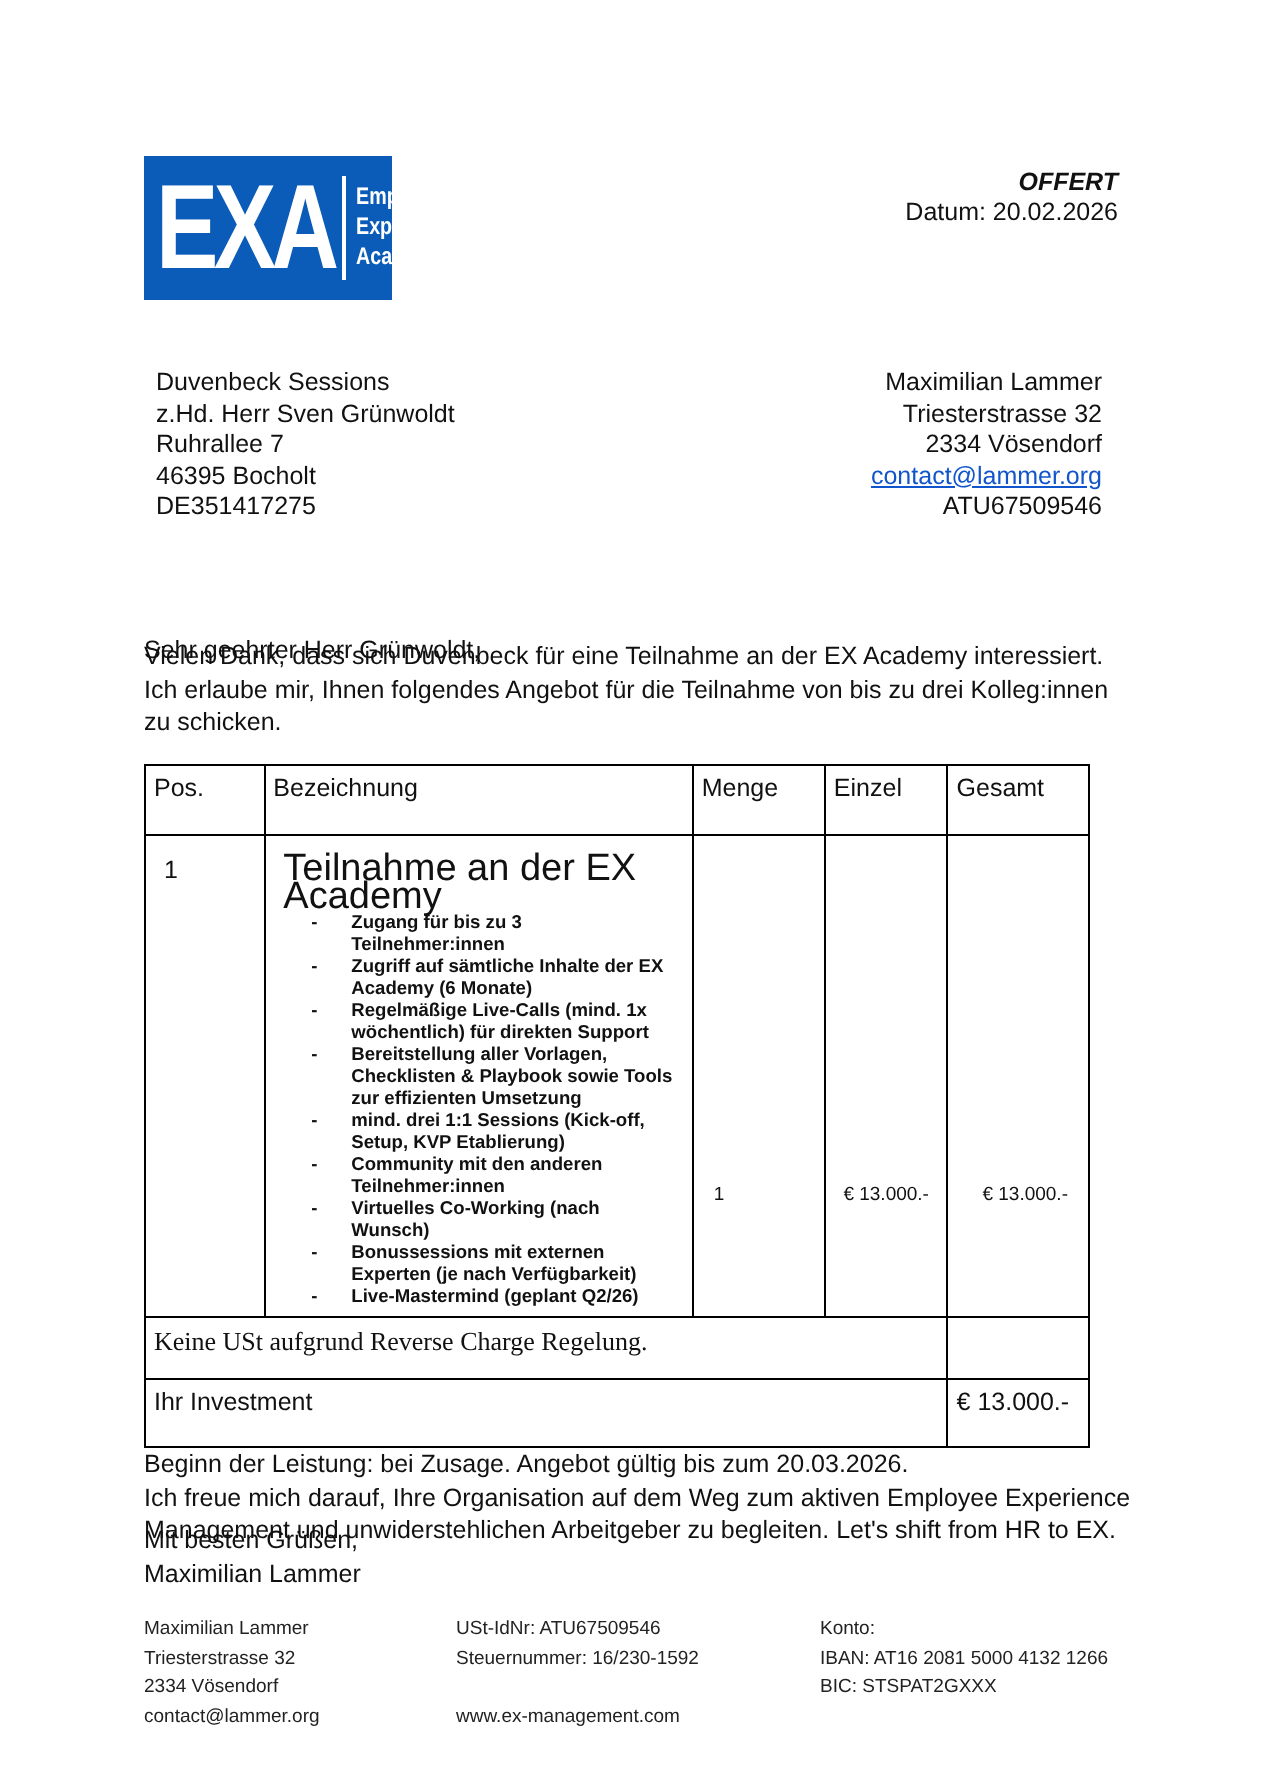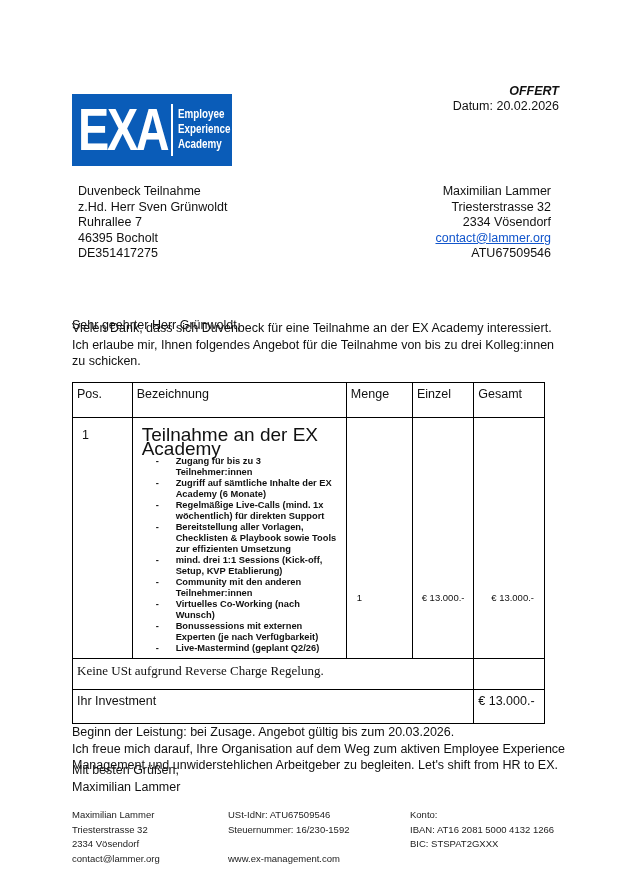--- a/index.html
+++ b/index.html
@@ -1,21 +1,21 @@
 <!DOCTYPE html>
 <html><head>
   <meta charset="utf-8">
   <style>
     html, body { margin: 0; padding: 0; background: #ffffff; }
     body { width: 632px; height: 889px; position: relative; overflow: hidden;
            font-family: "Liberation Sans", sans-serif; color: #111; }
     .abs { position: absolute; }
 
     
-    .logo { left: 72px; top: 78px; width: 160px; height: 72px; background: #0a5cb8; margin-top: 16px; }
+    .logo { left: 72px; top: 78px; width: 124px; height: 72px; background: #0a5cb8; }
     .logo-big { position: absolute; left: 6px; top: 2px; font-family: "Liberation Sans", sans-serif;
                 font-weight: bold; font-size: 60px; line-height: 68px; color: #fff;
                 letter-spacing: -3px; transform: scaleX(0.78); transform-origin: left top; }
     .logo-sep { position: absolute; left: 99px; top: 10px; width: 1.5px; height: 52px; background: #fff; }
     .logo-sub { position: absolute; left: 106px; top: 13px; color: #fff; font-weight: bold;
                 font-size: 12px; line-height: 15px; transform: scaleX(0.82); transform-origin: left top; }
 
     .header-right { right: 73px; top: 84px; text-align: right; font-size: 12.5px; line-height: 15px; }
     .offert { font-weight: bold; font-style: italic; }
 
@@ -71,21 +71,21 @@
     <div>Academy</div>
   </div>
 </div>
 
 <div class="abs header-right">
   <div class="offert">OFFERT</div>
   <div>Datum: 20.02.2026</div>
 </div>
 
 <div class="abs addr addr-left">
-  <div>Duvenbeck Teilnahme</div>
+  <div>Duvenbeck Sessions</div>
   <div>z.Hd. Herr Sven Grünwoldt</div>
   <div>Ruhrallee 7</div>
   <div>46395 Bocholt</div>
   <div>DE351417275</div>
 </div>
 
 <div class="abs addr addr-right">
   <div>Maximilian Lammer</div>
   <div>Triesterstrasse 32</div>
   <div>2334 Vösendorf</div>

